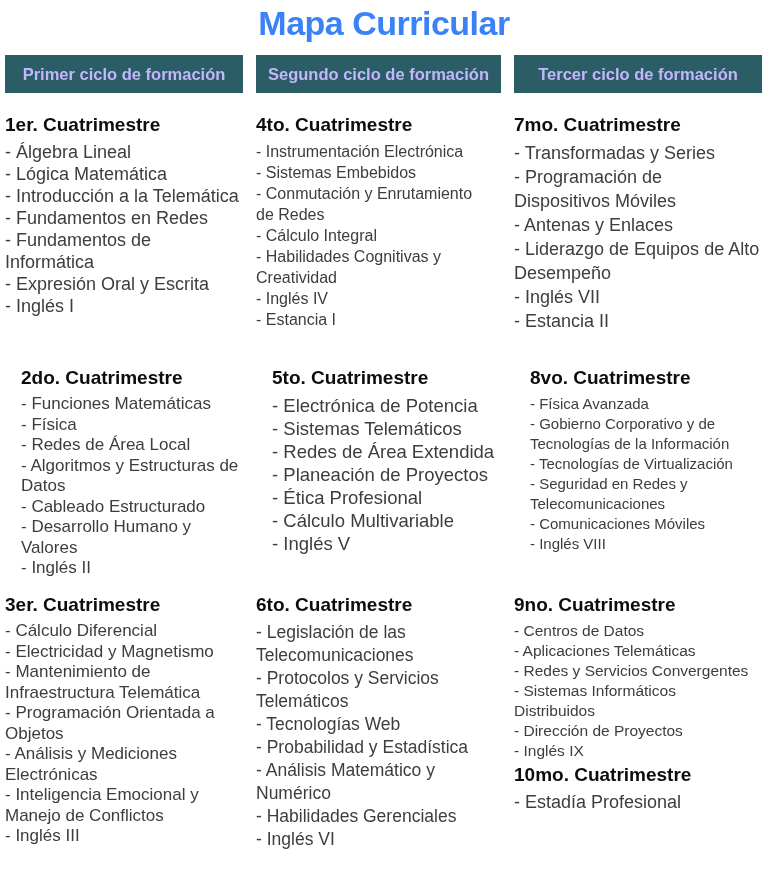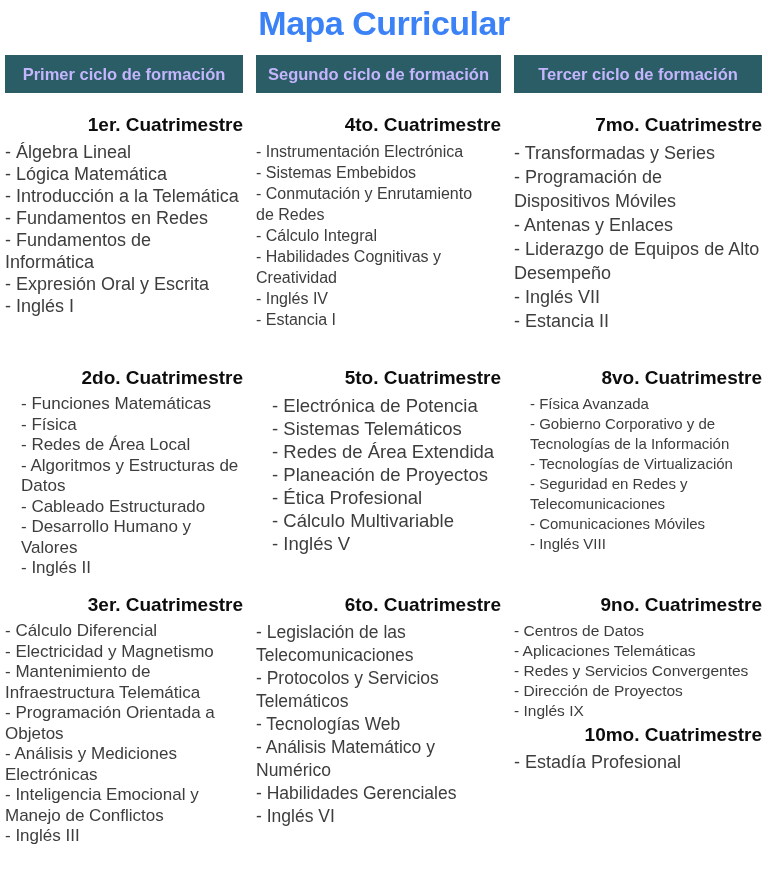--- a/index.html
+++ b/index.html
@@ -27,21 +27,21 @@
     font-size:16.5px; font-weight:bold; text-align:center;
   }
 
   .term { box-sizing:border-box; }
   .term.r1 { height:253px; margin-top:20px; }
   .term.r2 { height:227px;margin-left:16px; }
   .term.r3 { }
   .term.r4 { margin-top:2px; }
 
   .term-title {
-    margin:0 0 5px; text-align:right;
+    margin:0 0 5px; text-align:left;
     font-size:19px; font-weight:bold; color:#0d0d0d; line-height:23px;
   }
 
   ul.course-list { list-style:none; margin:0; padding:0; color:#3d3d3d; }
   ul.course-list li { font-weight:normal; }
 
   
   .c1r1 li { font-size:18px;   line-height:22px; }
   .c1r2 li { font-size:17px;   line-height:20.5px; }
   .c1r3 li { font-size:17px;   line-height:20.5px; }
@@ -135,20 +135,21 @@
             <li>- Inglés V</li>
           </ul>
       </div>
 
       <div class="term r3 c2r3">
         <h2 class="term-title">6to. Cuatrimestre</h2>
         <ul class="course-list">
             <li>- Legislación de las Telecomunicaciones</li>
             <li>- Protocolos y Servicios Telemáticos</li>
             <li>- Tecnologías Web</li>
+            <li>- Probabilidad y Estadística</li>
             <li>- Análisis Matemático y Numérico</li>
             <li>- Habilidades Gerenciales</li>
             <li>- Inglés VI</li>
           </ul>
       </div>
     </div>
 
     <div class="col">
       <div class="cycle-header">Tercer ciclo de formación</div>
 
@@ -175,20 +176,21 @@
             <li>- Inglés VIII</li>
           </ul>
       </div>
 
       <div class="term r3 c3r3">
         <h2 class="term-title">9no. Cuatrimestre</h2>
         <ul class="course-list">
             <li>- Centros de Datos</li>
             <li>- Aplicaciones Telemáticas</li>
             <li>- Redes y Servicios Convergentes</li>
+            <li>- Sistemas Informáticos Distribuidos</li>
             <li>- Dirección de Proyectos</li>
             <li>- Inglés IX</li>
           </ul>
       </div>
 
       <div class="term r4 c3r4">
         <h2 class="term-title">10mo. Cuatrimestre</h2>
         <ul class="course-list">
             <li>- Estadía Profesional</li>
           </ul>

